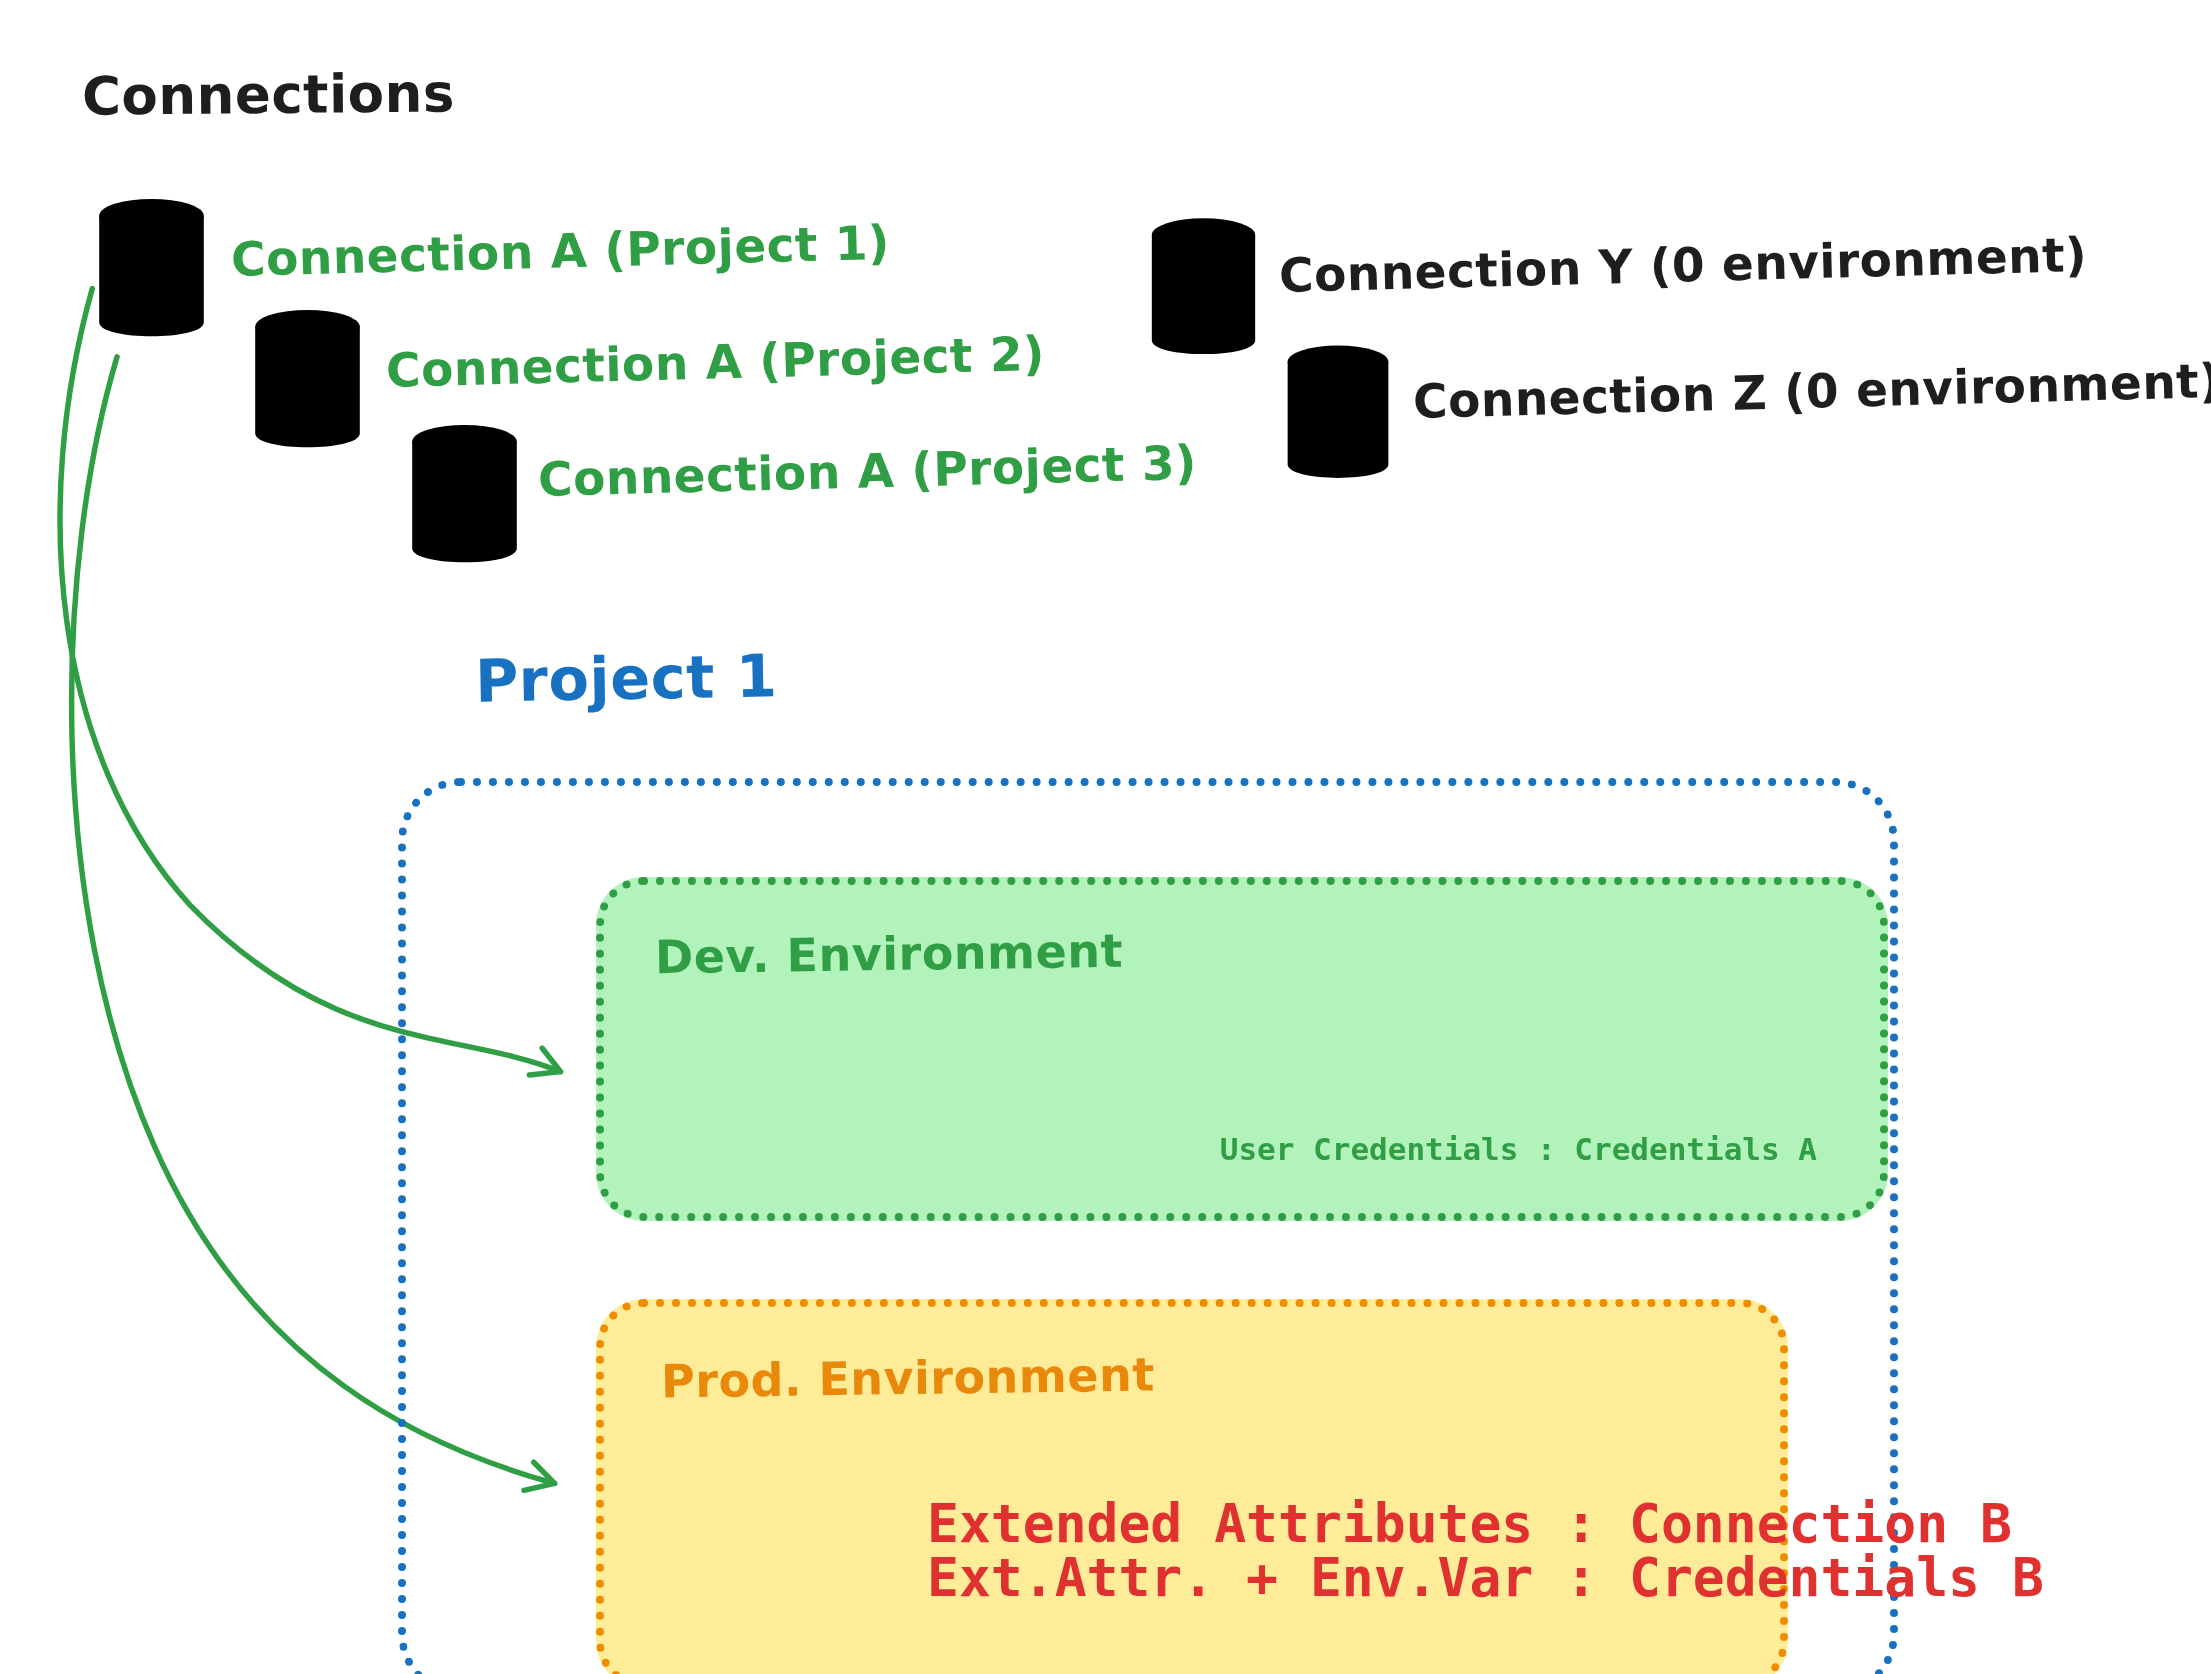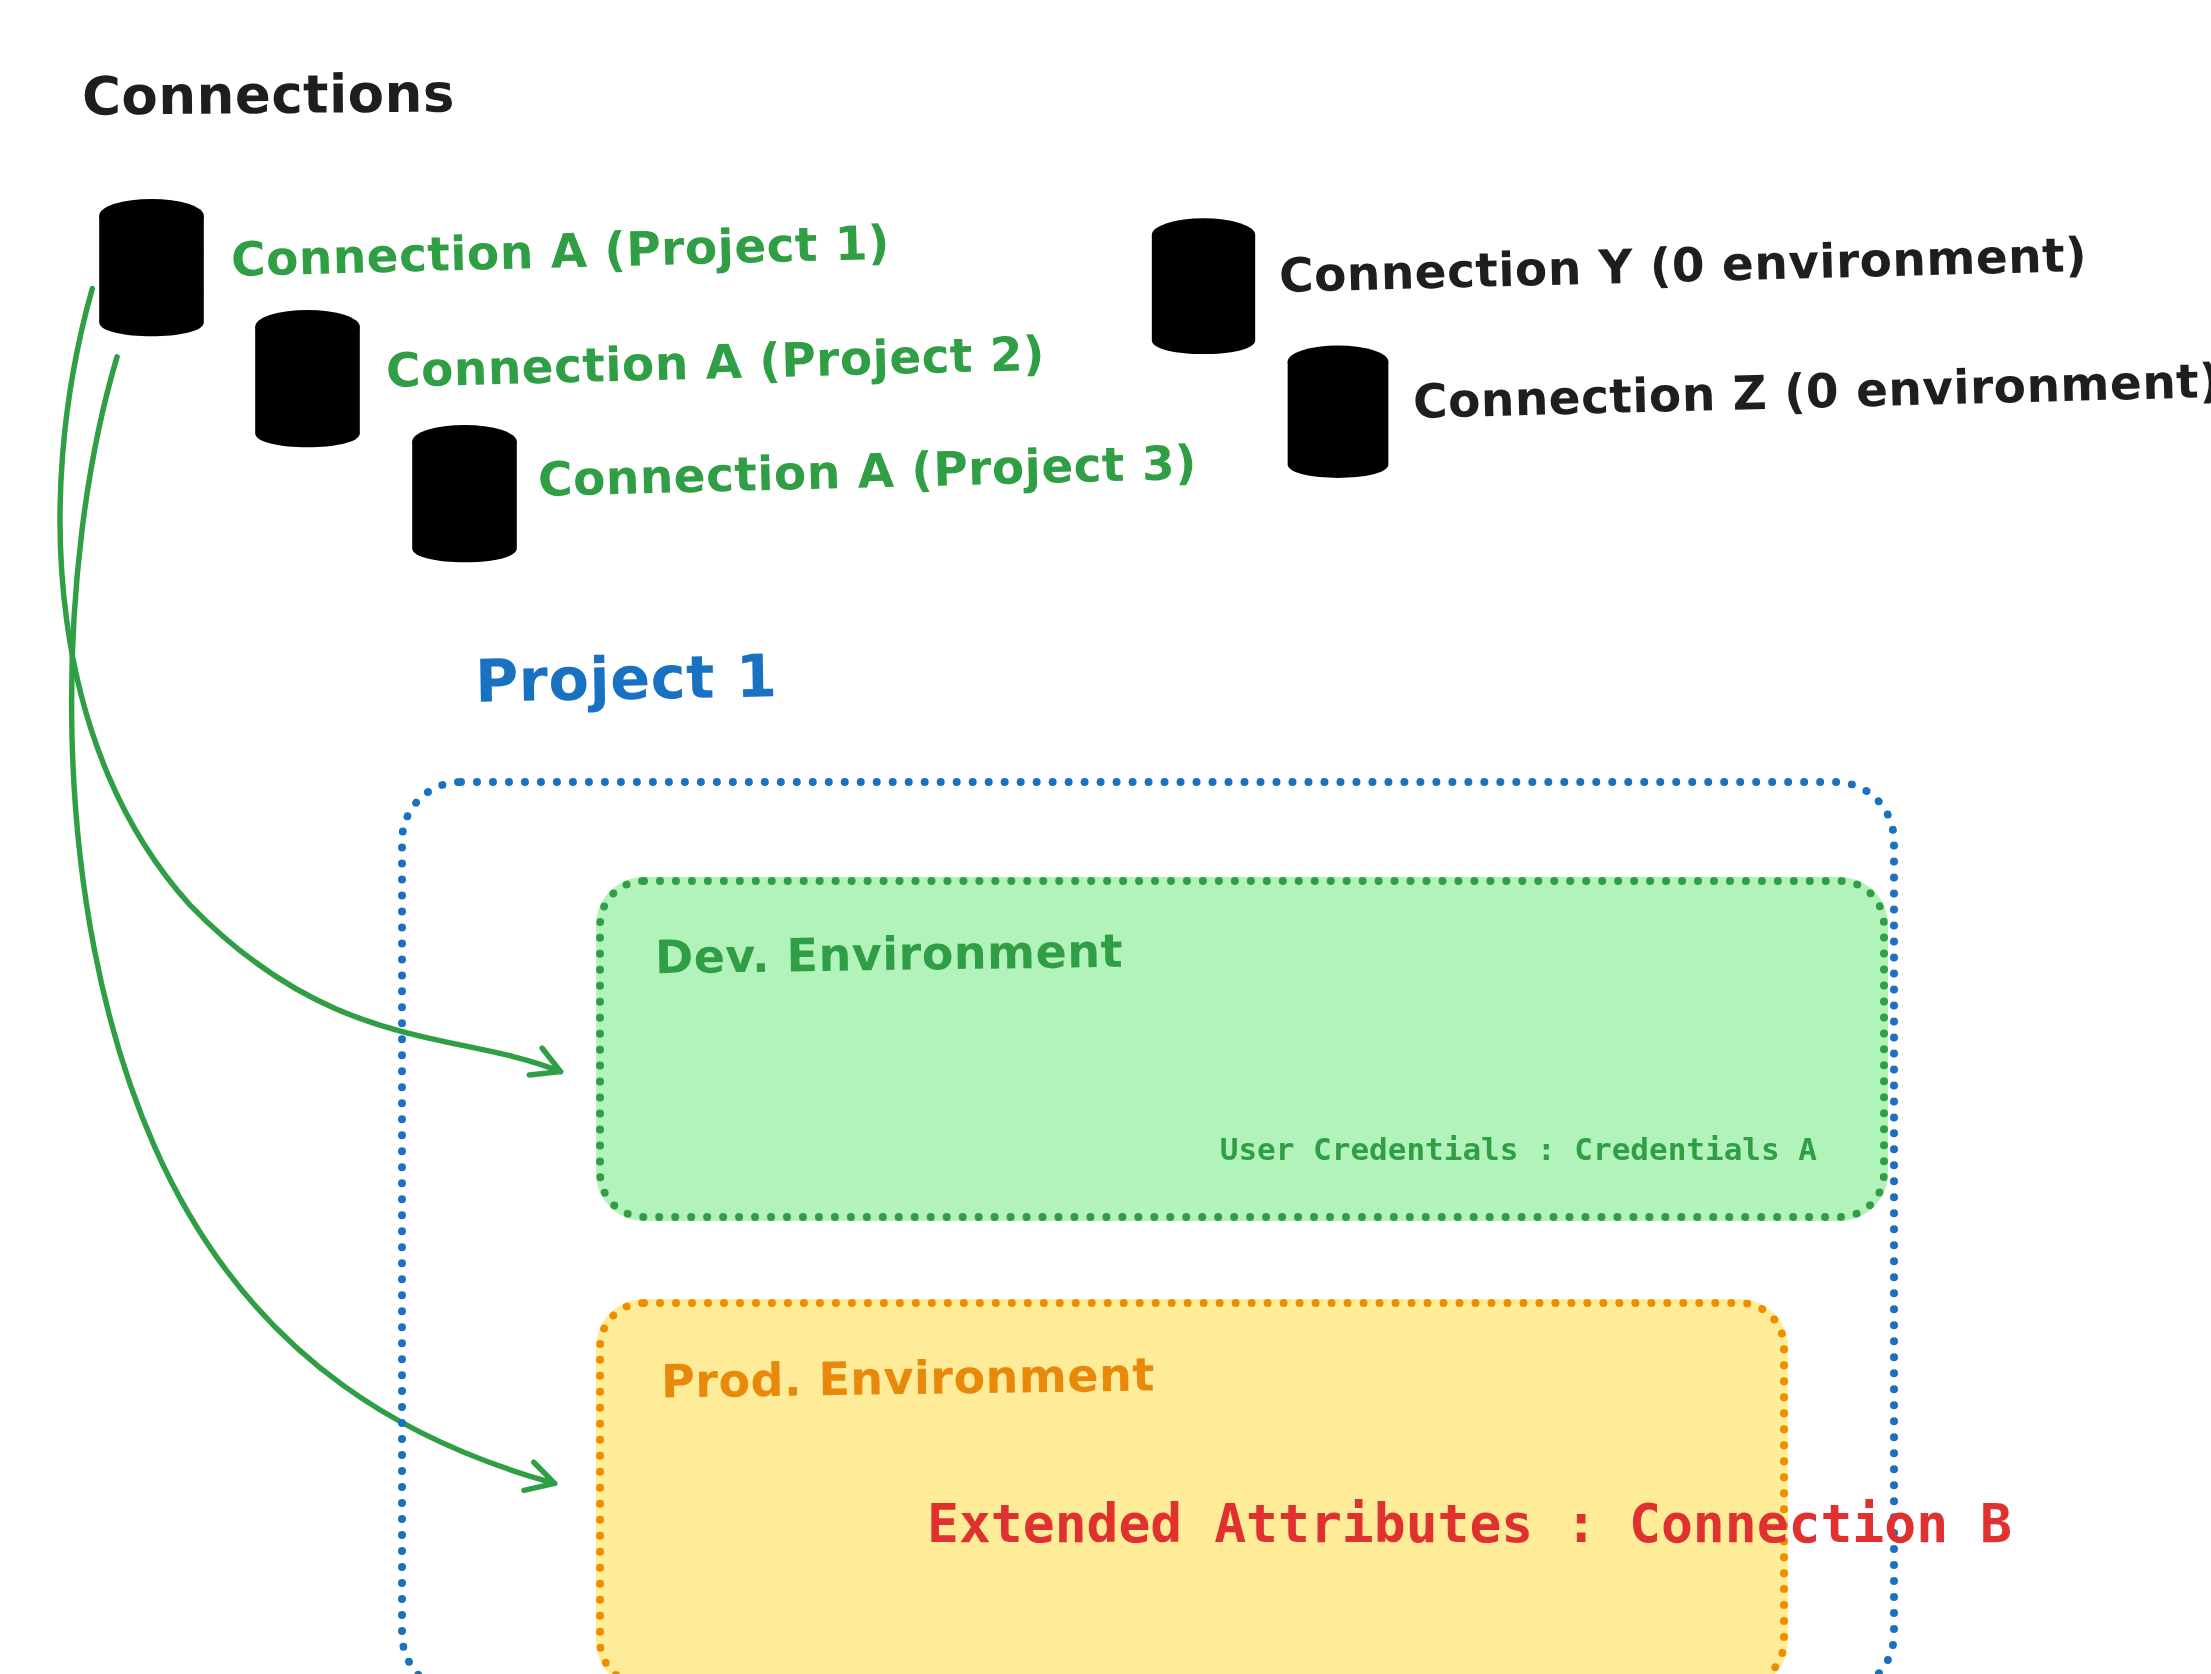--- a/index.html
+++ b/index.html
@@ -182,17 +182,18 @@
 
   <div class="abs env-box dev-box">
     <div class="hand env-title dev-title">Dev. Environment</div>
     <div class="mono dev-cred">User Credentials : Credentials A</div>
   </div>
 
   <div class="abs env-box prod-box">
     <div class="hand env-title prod-title">Prod. Environment</div>
     <div class="mono prod-creds">
       <span class="cred-line">Extended Attributes : Connection B</span>
+      <span class="cred-line">Ext.Attr. + Env.Var : Credentials B</span>
     </div>
   </div>
 
 </div>
 
 
 </body></html>

